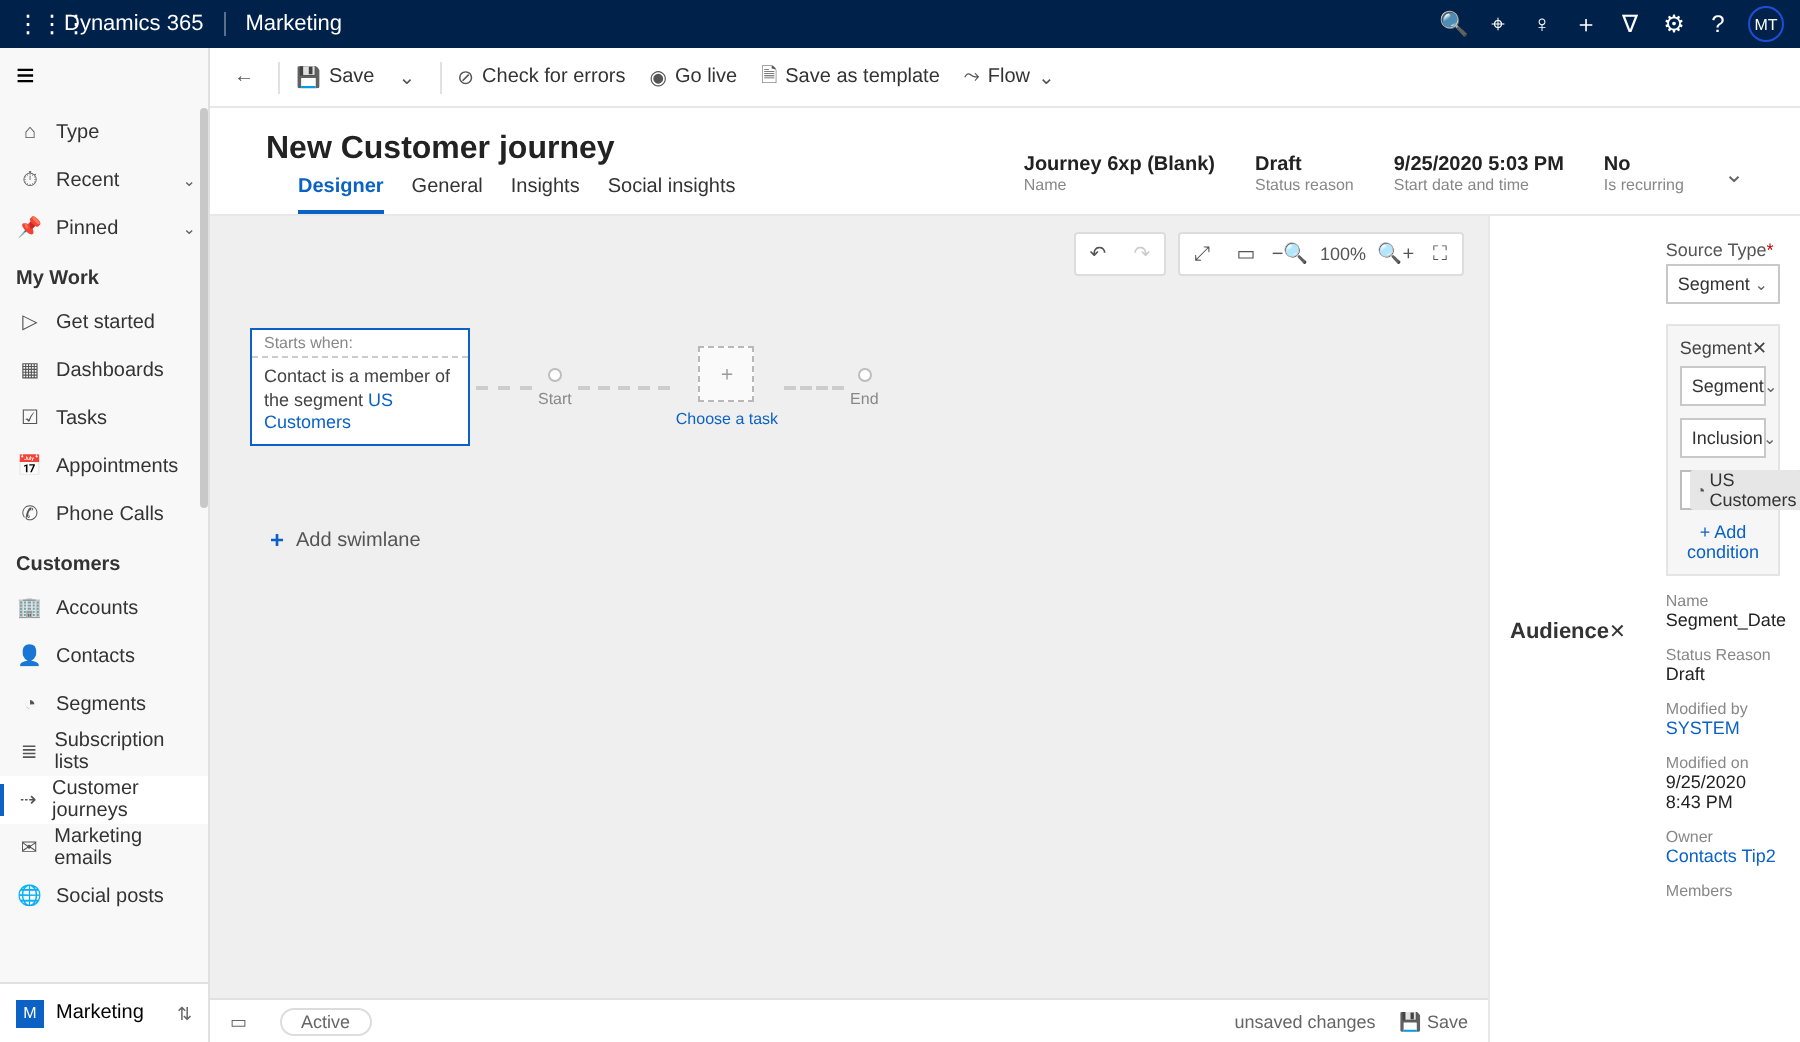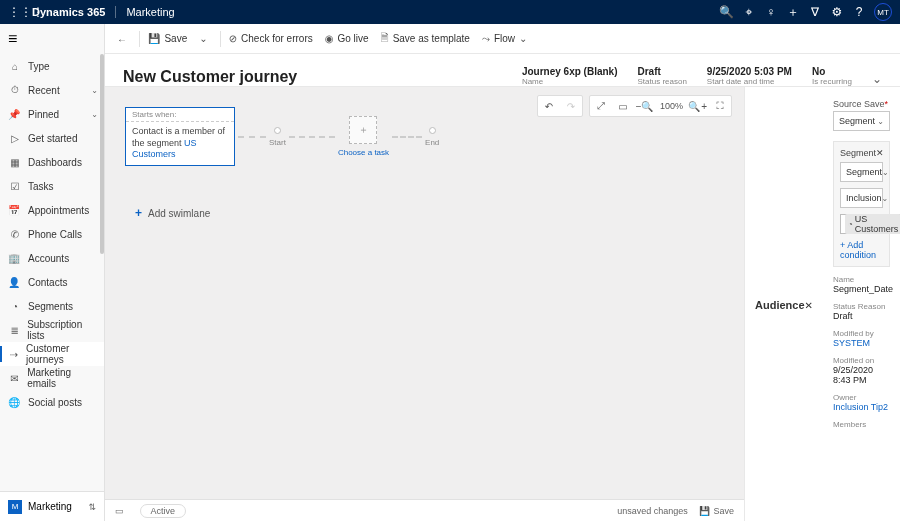--- a/index.html
+++ b/index.html
@@ -1,19 +1,19 @@
 <!DOCTYPE html>
 <html><head>
 <meta charset="utf-8">
 <style>
 * { box-sizing: border-box; margin: 0; padding: 0; font-family: "Segoe UI", Arial, sans-serif; }
 html, body { width: 900px; height: 521px; overflow: hidden; background: #f3f3f3; }
 .topbar { height: 24px; background: #00224a; color: #fff; display: flex; align-items: center; padding: 0 8px; font-size: 11px; }
 .topbar .waffle { width: 16px; text-align: center; font-size: 12px; margin-right: 8px; cursor: pointer; }
-.topbar .brand { font-weight: 700; }
+.topbar .brand { font-weight: 400; }
 .topbar .module { margin-left: 10px; border-left: 1px solid rgba(255,255,255,.35); padding-left: 10px; }
 .topbar .spacer { flex: 1; }
 .topbar .ticon { width: 22px; text-align: center; font-size: 12px; cursor: pointer; }
 .topbar .avatar { width: 18px; height: 18px; border-radius: 50%; border: 1px solid #1d4ed8; font-size: 8px; display: flex; align-items: center; justify-content: center; margin-left: 4px; }
 .shell { display: flex; height: 497px; }
 .leftcol { width: 105px; display: flex; flex-direction: column; border-right: 1px solid #e1e1e1; background: #f8f8f8; }
 .site-scroll { flex: 1; overflow: hidden; position: relative; }
 .site-scroll::after { content: ""; position: absolute; right: 0; top: 0; width: 4px; height: 200px; background: #c8c8c8; border-radius: 2px; }
 .menu-toggle { height: 30px; display: flex; align-items: center; padding-left: 8px; cursor: pointer; }
 .nav-item { height: 24px; display: flex; align-items: center; font-size: 10px; color: #333; padding: 0 6px 0 8px; cursor: pointer; position: relative; }
@@ -23,36 +23,36 @@
 .nav-item.sel::before { content: ""; position: absolute; left: 0; top: 4px; bottom: 4px; width: 2px; background: #0b62c4; }
 .nav-group { font-size: 10px; font-weight: 600; color: #333; padding: 8px 8px 4px; }
 .area-switch { height: 30px; display: flex; align-items: center; padding: 0 8px; font-size: 10px; border-top: 1px solid #e1e1e1; background: #fff; cursor: pointer; }
 .area-switch .sq { width: 14px; height: 14px; background: #0b62c4; color: #fff; font-size: 8px; display: flex; align-items: center; justify-content: center; margin-right: 6px; }
 .area-switch .ud { font-size: 9px; color: #666; }
 .main { flex: 1; display: flex; flex-direction: column; background: #fff; }
 .cmdbar { height: 30px; display: flex; align-items: center; border-bottom: 1px solid #e8e8e8; font-size: 10px; color: #333; padding: 0 6px; }
 .cmdbar .btn { display: flex; align-items: center; padding: 0 6px; height: 28px; cursor: pointer; border-radius: 2px; }
 .cmdbar .btn .ci { margin-right: 4px; font-size: 10px; color: #555; }
 .cmdbar .sep { width: 1px; height: 16px; background: #e1e1e1; margin: 0 2px; }
-.header { display: flex; align-items: flex-end; padding: 12px 18px 0; border-bottom: 1px solid #e8e8e8; }
+.header { display: flex; align-items: center; padding: 12px 28px 0; border-bottom: 1px solid #e8e8e8; }
 .header .title { font-size: 16px; font-weight: 600; color: #222; flex: 1; }
 .hfield { margin-left: 20px; }
 .hfield .val { font-size: 10px; font-weight: 600; color: #222; }
 .hfield .lbl { font-size: 8px; color: #888; }
 .header .expand { margin-left: 20px; font-size: 12px; color: #666; cursor: pointer; }
 .tabs { display: flex; gap: 14px; padding: 10px 16px 0; font-size: 10px; margin-top: -6px; }
 .tab { padding-bottom: 6px; cursor: pointer; color: #333; }
 .tab.active { color: #0b62c4; border-bottom: 2px solid #0b62c4; font-weight: 600; }
 .workspace { flex: 1; display: flex; min-height: 0; }
 .canvas-area { flex: 1; background: #f0efef; position: relative; display: flex; flex-direction: column; }
 .toolstrip { position: absolute; top: 8px; right: 12px; display: flex; gap: 6px; }
 .toolgroup { background: #fff; border: 1px solid #ddd; border-radius: 2px; display: flex; align-items: center; height: 22px; }
 .tool { width: 22px; height: 22px; display: flex; align-items: center; justify-content: center; font-size: 10px; color: #555; cursor: pointer; }
 .tool.zoomtxt { width: auto; padding: 0 4px; font-size: 9px; }
-.canvas { padding: 20px 20px 0; flex: 1; }
+.canvas { padding: 56px 20px 0; flex: 1; }
 .track { display: flex; align-items: center; position: relative; }
 .tile-start { width: 110px; min-height: 54px; background: #fff; border: 1.5px solid #0b62c4; font-size: 9px; color: #444; }
 .tile-start .hd { font-size: 8px; color: #888; border-bottom: 1px dashed #ccc; padding: 2px 6px 2px; }
 .tile-start .bd { padding: 4px 6px; line-height: 1.3; }
 .tile-start a { color: #0b62c4; }
 .dash { border-top: 2px dashed #ccc; margin: 0 3px; }
 .dot { width: 7px; height: 7px; border: 1.5px solid #bdbdbd; border-radius: 50%; background: #fff; }
 .nodewrap { display: flex; flex-direction: column; align-items: center; }
 .nodelbl { font-size: 8px; color: #888; margin-top: 4px; }
 .tile-task { width: 28px; height: 28px; border: 1.5px dashed #b8b8b8; background: #fafafa; display: flex; align-items: center; justify-content: center; font-size: 10px; color: #999; cursor: pointer; }
@@ -72,21 +72,21 @@
 .side .select { margin-top: 2px; border: 1px solid #c8c8c8; height: 20px; display: flex; align-items: center; padding: 0 5px; font-size: 9px; background: #fff; cursor: pointer; }
 .side .select .chev { font-size: 8px; color: #666; }
 .side .block { background: #f6f6f6; border: 1px solid #e4e4e4; padding: 6px; margin-top: 10px; }
 .side .block-hd { display: flex; align-items: center; font-size: 9px; color: #444; margin-bottom: 4px; }
 .side .lookup { display: flex; margin-top: 6px; }
 .side .lookup .lval { flex: 1; border: 1px solid #bdbdbd; height: 20px; display: flex; align-items: center; font-size: 9px; padding: 0 4px; background: #fff; }
 .side .lookup .chip { background: #e6e6e6; border-radius: 2px; padding: 0 3px; display: flex; align-items: center; }
 .side .lookup .chip .ci { color: #555; margin-right: 2px; font-size: 8px; }
 .side .lookup .clr { width: 18px; border: 1px solid #bdbdbd; border-left: 0; display: flex; align-items: center; justify-content: center; cursor: pointer; font-size: 9px; background: #fff; }
 .side .lookup .sch { width: 18px; border: 1px solid #bdbdbd; border-left: 0; display: flex; align-items: center; justify-content: center; cursor: pointer; font-size: 9px; background: #fff; }
-.side .addcond { text-align: left; color: #0b62c4; font-size: 9px; margin-top: 6px; cursor: pointer; }
+.side .addcond { text-align: center; color: #0b62c4; font-size: 9px; margin-top: 6px; cursor: pointer; }
 .meta-lbl { font-size: 8px; color: #888; margin-top: 8px; }
 .meta-val { font-size: 9px; color: #222; }
 .meta-link { font-size: 9px; color: #0b62c4; cursor: pointer; }
 </style>
 </head>
 <body>
 
 <div class="topbar">
   <div class="waffle">⋮⋮⋮</div>
   <div class="brand">Dynamics 365</div>
@@ -115,20 +115,21 @@
           <span class="nicon">⏱</span>
           <span style="flex:1">Recent</span>
           <span class="chev">⌄</span>
         </div>
       <div class="nav-item">
           <span class="nicon">📌</span>
           <span style="flex:1">Pinned</span>
           <span class="chev">⌄</span>
         </div>
 
+      <div class="nav-group">My Work</div>
       <div class="nav-item">
           <span class="nicon">▷</span>
           <span>Get started</span>
         </div>
       <div class="nav-item">
           <span class="nicon">▦</span>
           <span>Dashboards</span>
         </div>
       <div class="nav-item">
           <span class="nicon">☑</span>
@@ -136,20 +137,21 @@
         </div>
       <div class="nav-item">
           <span class="nicon">📅</span>
           <span>Appointments</span>
         </div>
       <div class="nav-item">
           <span class="nicon">✆</span>
           <span>Phone Calls</span>
         </div>
 
+      <div class="nav-group">Customers</div>
       <div class="nav-item">
           <span class="nicon">🏢</span>
           <span>Accounts</span>
         </div>
       <div class="nav-item">
           <span class="nicon">👤</span>
           <span>Contacts</span>
         </div>
       <div class="nav-item">
           <span class="nicon">◔</span>
@@ -211,20 +213,26 @@
       <div class="btn">
           <span class="ci">⤳</span>
           <span>Flow</span>
           <span class="ci" style="margin-left:4px">⌄</span>
         </div>
     </div>
 
     <div class="header">
       <div>
         <div class="title">New Customer journey</div>
+        <div class="tabs">
+          <div class="tab active">Designer</div>
+          <div class="tab">General</div>
+          <div class="tab">Insights</div>
+          <div class="tab">Social insights</div>
+        </div>
       </div>
       <div style="flex:1"></div>
       <div class="hfield">
         <div class="val">Journey 6xp (Blank)</div>
         <div class="lbl">Name</div>
       </div>
       <div class="hfield">
         <div class="val">Draft</div>
         <div class="lbl">Status reason</div>
       </div>
@@ -292,21 +300,21 @@
           <span style="margin-left:12px;cursor:pointer">💾 <span>Save</span></span>
         </div>
       </div>
 
       <div class="side">
         <div class="side-hd">
           <div class="t">Audience</div>
           <div style="cursor:pointer">✕</div>
         </div>
         <div class="side-body">
-          <div class="field-lbl required">Source Save</div>
+          <div class="field-lbl required">Source Type</div>
           <div class="select">
               <span style="flex:1">Segment</span>
               <span class="chev">⌄</span>
             </div>
 
           <div class="block">
             <div class="block-hd">
                 <span style="flex:1">Segment</span>
                 <span style="cursor:pointer">✕</span>
               </div>
@@ -333,19 +341,19 @@
 
           <div class="meta-lbl">Name</div>
           <div class="meta-val">Segment_Date</div>
           <div class="meta-lbl">Status Reason</div>
           <div class="meta-val">Draft</div>
           <div class="meta-lbl">Modified by</div>
           <div class="meta-link">SYSTEM</div>
           <div class="meta-lbl">Modified on</div>
           <div class="meta-val">9/25/2020 8:43 PM</div>
           <div class="meta-lbl">Owner</div>
-          <div class="meta-link">Inclusion Tip2</div>
+          <div class="meta-link">Contacts Tip2</div>
           <div class="meta-lbl">Members</div>
         </div>
       </div>
     </div>
   </div>
 </div>
 
 </body></html>

